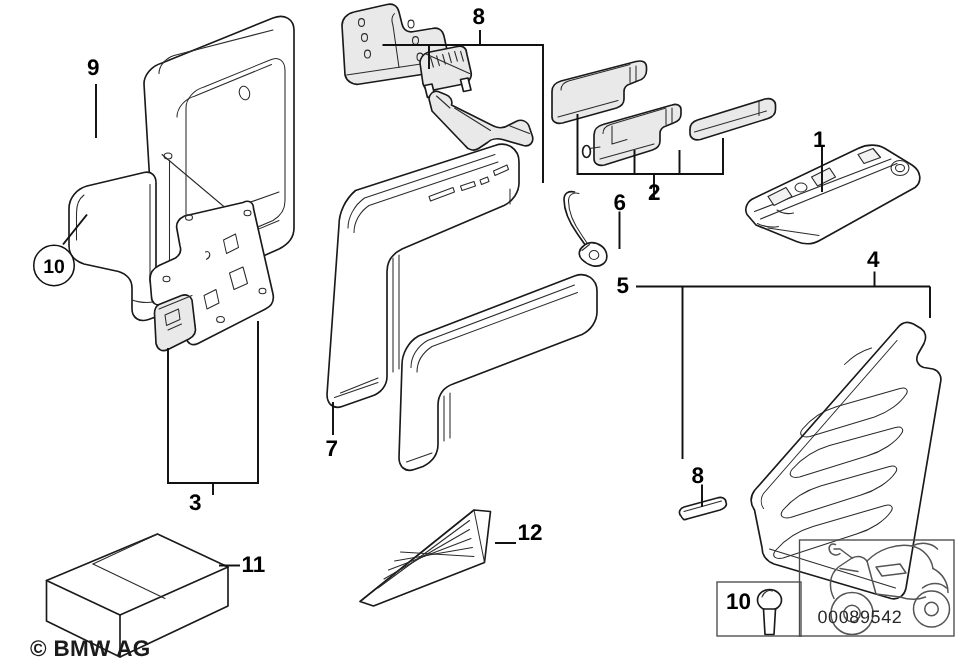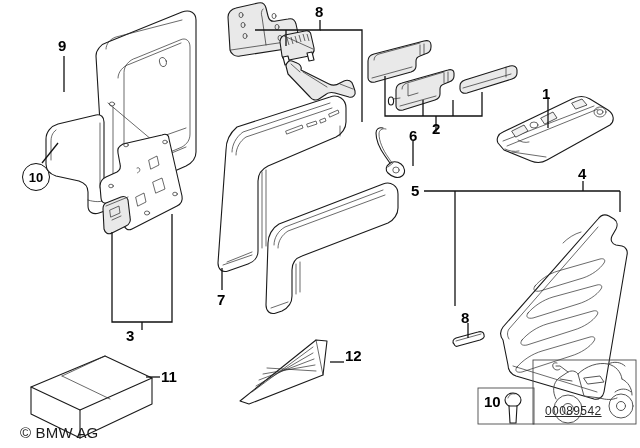--- a/index.html
+++ b/index.html
@@ -4,21 +4,21 @@
 <style>
   html,body{margin:0;padding:0;background:#ffffff;}
   body{width:640px;height:448px;overflow:hidden;
        font-family:"Liberation Sans",sans-serif;}
   #sheet{position:relative;width:640px;height:448px;background:#fff;}
   #sheet svg{position:absolute;left:0;top:0;}
   .lbl{position:absolute;font-family:"Liberation Sans",sans-serif;
        font-weight:bold;font-size:15px;color:#000;line-height:1;
        white-space:nowrap;}
   .copy{position:absolute;font-family:"Liberation Sans",sans-serif;
-        font-weight:normal;font-size:15px;color:#1b1b1b;letter-spacing:.2px;}
+        font-weight:bold;font-size:15px;color:#1b1b1b;letter-spacing:.2px;}
   .idnum{position:absolute;font-family:"Liberation Sans",sans-serif;
          font-size:12px;color:#2a2a2a;letter-spacing:.4px;}
   .circlbl{position:absolute;width:26px;height:26px;border:1.4px solid #111;
            border-radius:50%;background:#fff;display:flex;align-items:center;
            justify-content:center;font-weight:bold;font-size:13px;color:#000;}
 </style>
 </head>
 <body>
 
 <div id="sheet">
@@ -388,15 +388,15 @@
 <div class="lbl" style="left:217px;top:292px;">7</div>
 <div class="lbl" style="left:315px;top:4px;">8</div>
 <div class="lbl" style="left:58px;top:38px;">9</div>
 <div class="circlbl" style="left:22px;top:163px;">10</div>
 <div class="lbl" style="left:161px;top:369px;">11</div>
 <div class="lbl" style="left:345px;top:348px;">12</div>
 <div class="lbl" style="left:461px;top:310px;">8</div>
 <div class="lbl" style="left:484px;top:394px;">10</div>
 
 <div class="copy" style="left:20px;top:424px;">© BMW AG</div>
-<div class="idnum" style="left:545px;top:404px;text-decoration:underline;">00089542</div>
+<div class="idnum" style="left:545px;top:404px;">00089542</div>
 
 </div>
 
 </body></html>

